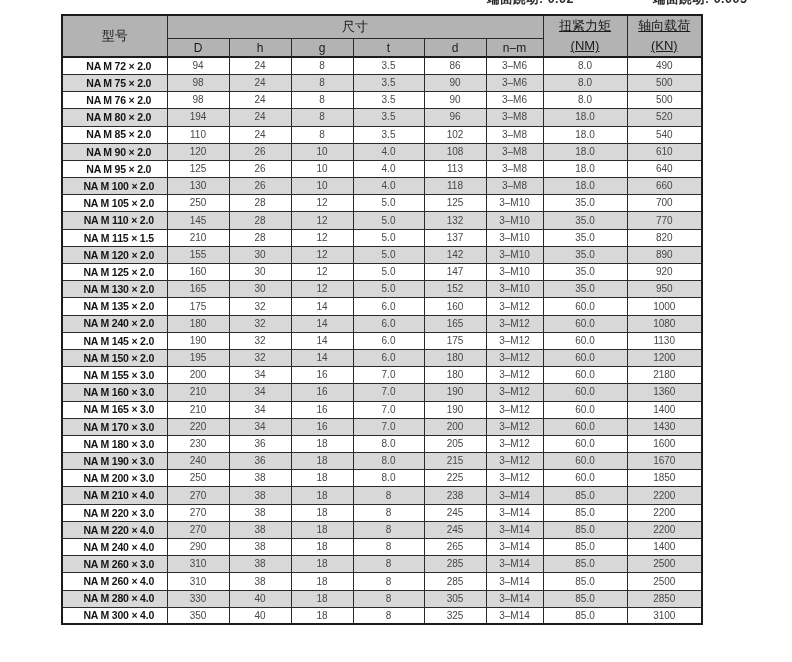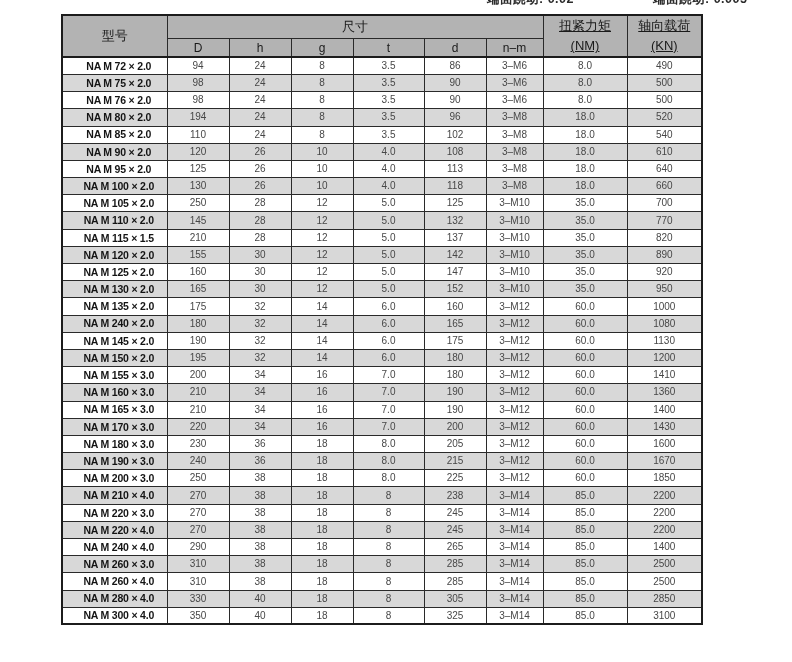--- a/index.html
+++ b/index.html
@@ -309,21 +309,21 @@
         </tr>
         <tr>
           <td class="model">NA M 155 × 3.0</td>
           <td>200</td>
           <td>34</td>
           <td>16</td>
           <td>7.0</td>
           <td>180</td>
           <td>3–M12</td>
           <td>60.0</td>
-          <td>1410</td>
+          <td>2180</td>
         </tr>
         <tr class="alt">
           <td class="model">NA M 160 × 3.0</td>
           <td>210</td>
           <td>34</td>
           <td>16</td>
           <td>7.0</td>
           <td>190</td>
           <td>3–M12</td>
           <td>60.0</td>

